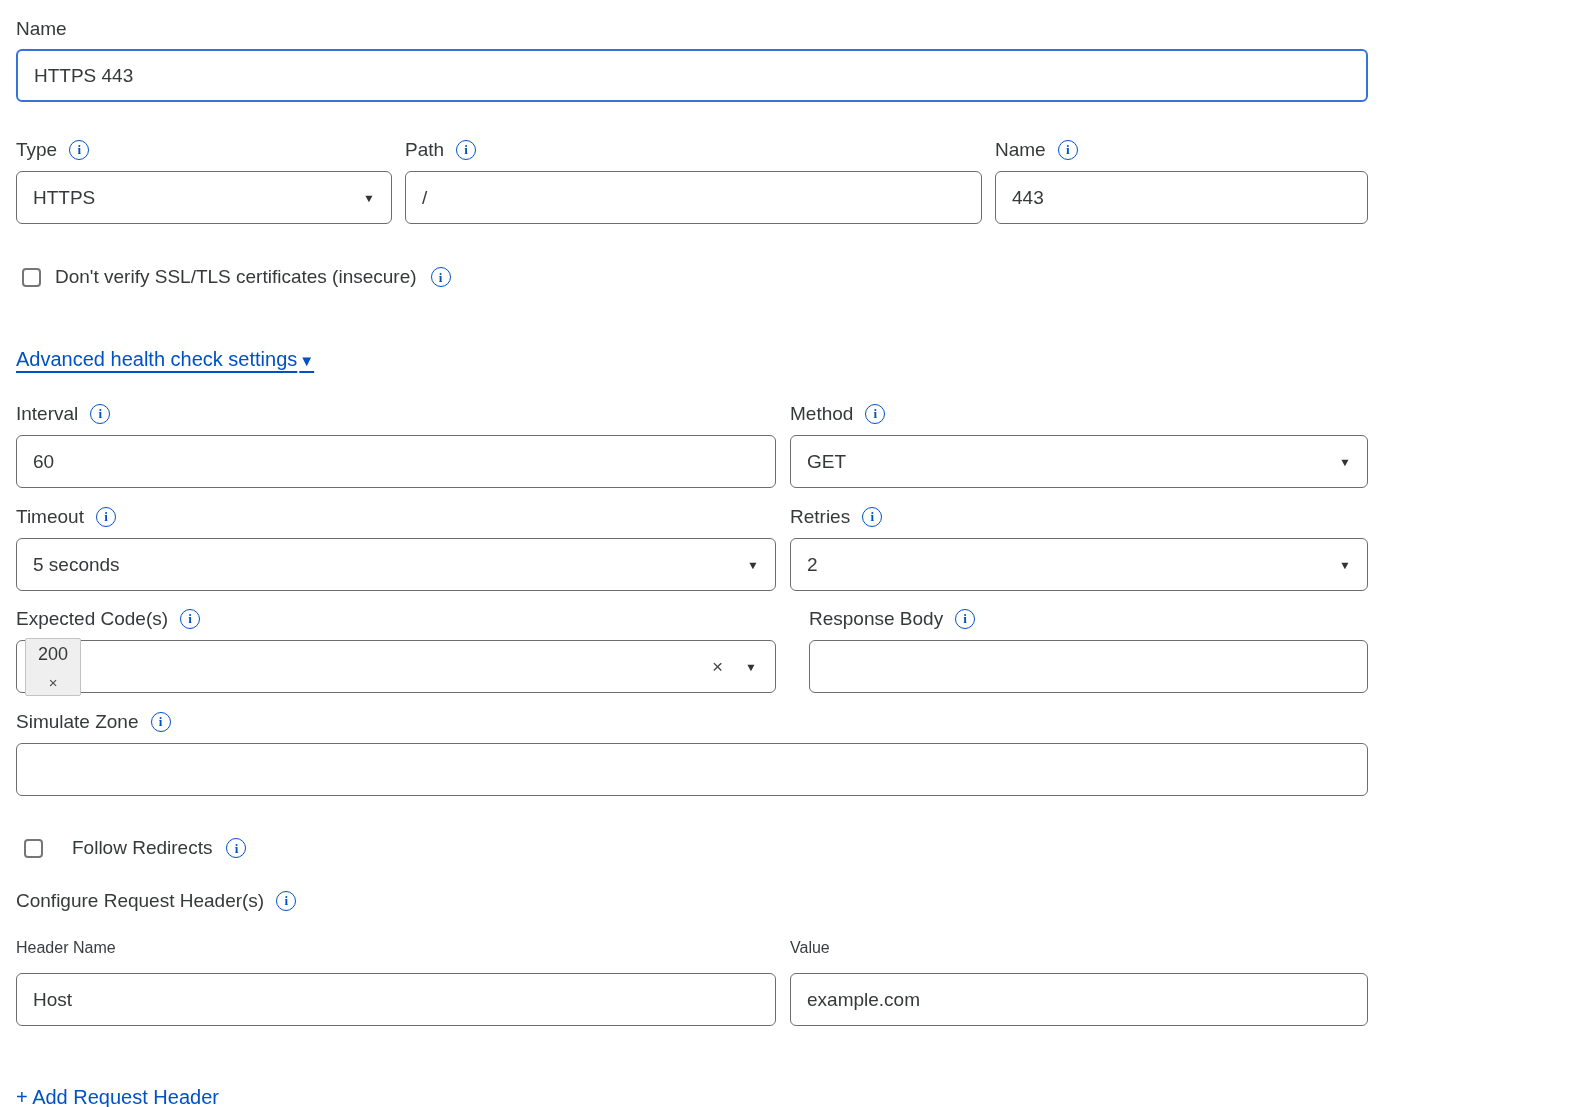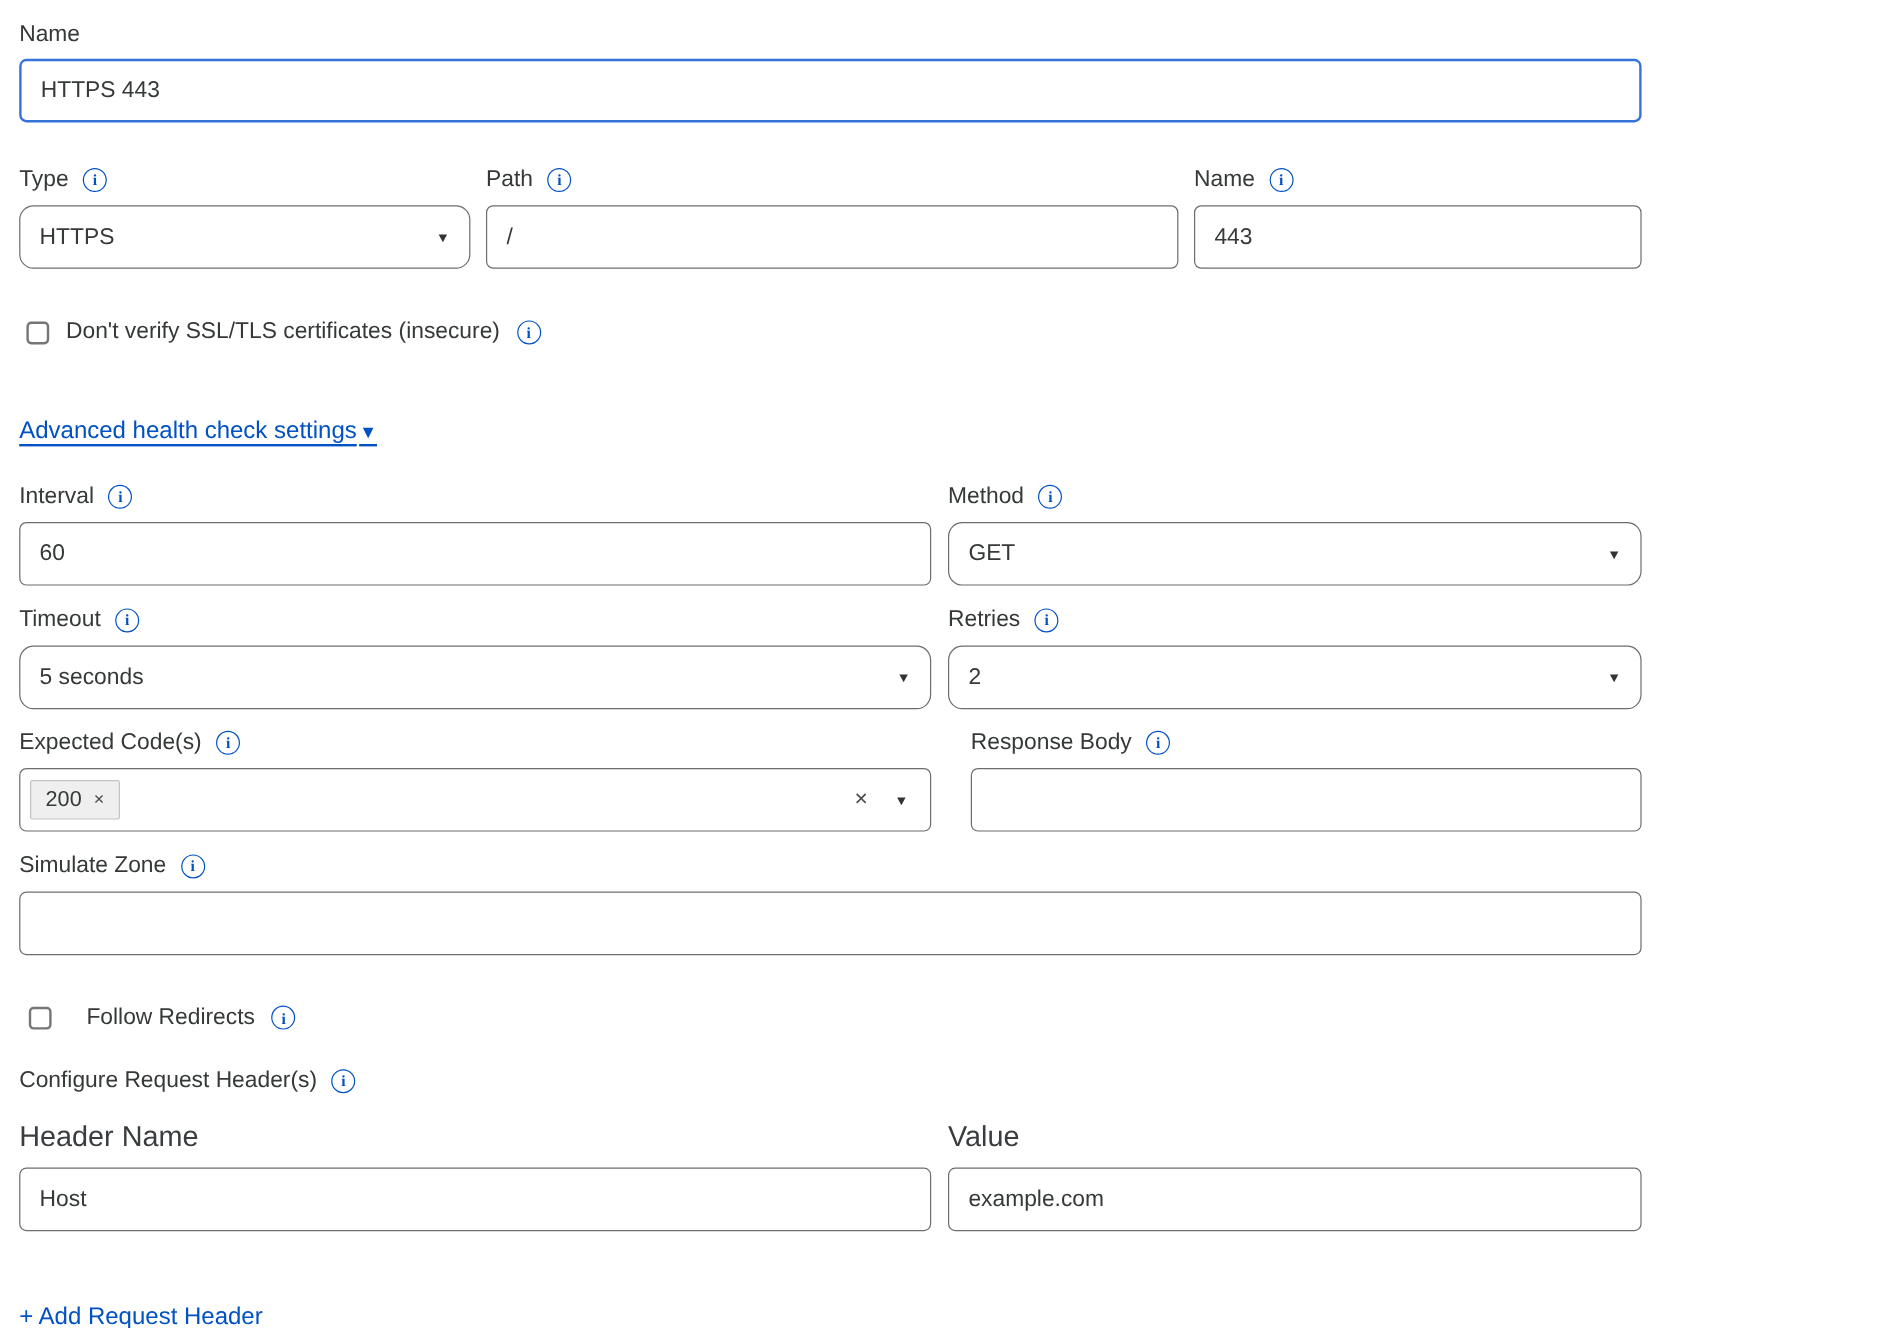--- a/index.html
+++ b/index.html
@@ -7,54 +7,54 @@
     width:1570px;height:1107px;overflow:hidden;
     font-family:"Liberation Sans",sans-serif;
     color:#36393a;font-size:19px;
     -webkit-font-smoothing:antialiased;
   }
   .page{padding:16px 24px 0 16px;box-sizing:border-box;width:1392px;}
 
   
   .field-label{display:flex;align-items:center;gap:12px;line-height:25px;}
   .label-text{white-space:nowrap;}
-  .sub-label{font-size:24px;color:#3a3d3f;line-height:24px;}
+  .sub-label{font-size:16px;color:#3a3d3f;line-height:24px;}
 
   
   .info{
     width:20px;height:20px;box-sizing:border-box;flex:none;
     border:1.6px solid #0051c3;border-radius:50%;
     color:#0051c3;display:inline-flex;align-items:center;justify-content:center;
     font-family:"Liberation Serif",serif;font-size:13px;font-weight:700;
     line-height:1;cursor:pointer;
   }
 
   
   .input,.select,.multiselect{
     height:53px;width:100%;box-sizing:border-box;background:#fff;
     border:1.6px solid #6d6d6d;border-radius:6px;
     font-family:inherit;font-size:19px;color:#36393a;
   }
   .input{padding:0 16px;outline:none;display:block;}
   .input.focused{border:2px solid #3673d9;}
   .select{
     display:flex;align-items:center;justify-content:space-between;
-    padding:0 16px;cursor:pointer;border-radius:12px;
+    padding:0 16px;cursor:pointer;
   }
   .arrow{font-size:12px;color:#333;transform:scaleY(.9);flex:none;}
   .multiselect{
     display:flex;align-items:center;gap:10px;padding:0 18px 0 8px;cursor:pointer;
   }
   .ms-controls{margin-left:auto;display:flex;align-items:center;gap:22px;}
   .ms-clear{color:#4a4a4a;font-size:19px;line-height:1;cursor:pointer;}
 
   .tag{
     display:inline-flex;align-items:center;gap:10px;
     background:#efefef;border:1px solid #c3c3c3;border-radius:2px;
-    padding:5px 12px;font-size:18px;color:#36393a;
+    padding:5px 12px;font-size:18px;color:#36393a;flex-direction:column;
   }
   .tag .tag-x{color:#4a4a4a;font-size:15px;cursor:pointer;line-height:1;}
 
   
   .gap8{margin-top:8px;}
   .row2{display:flex;gap:14px;}
   .col-l{width:760px;flex:none;}
   .col-r{flex:1;min-width:0;}
   .row3{display:flex;gap:13px;}
   .c-type{width:376px;flex:none;}

